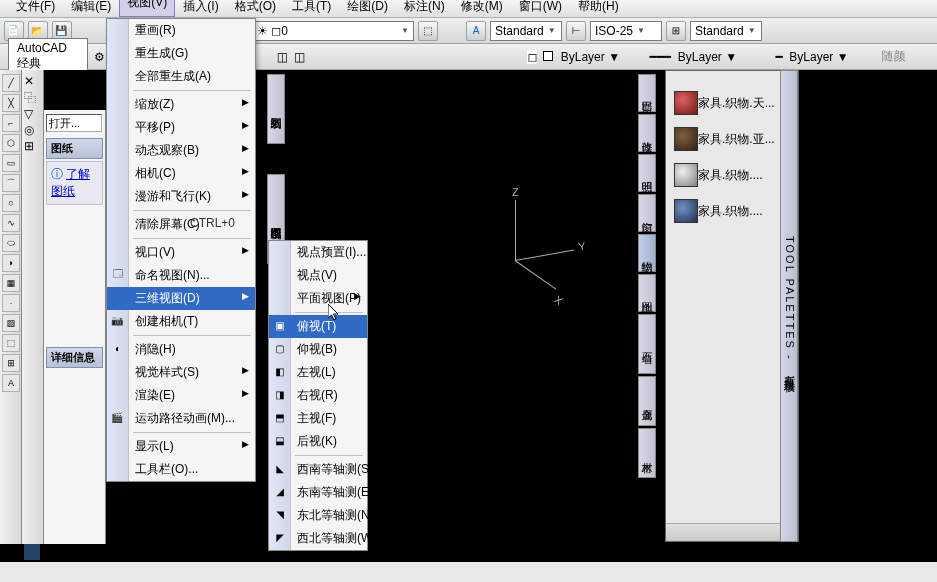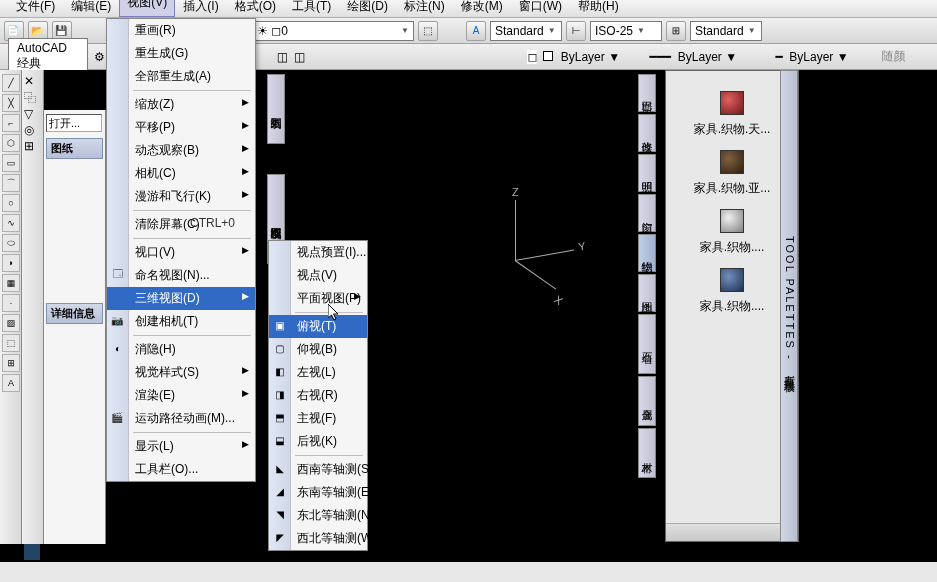--- a/index.html
+++ b/index.html
@@ -48,21 +48,21 @@
 .menu .mi.hl { background: #316ac5; color: white; }
 .menu1 { left: 106px; top: 18px; width: 150px; z-index: 10; }
 .menu2 { left: 268px; top: 240px; width: 100px; z-index: 11; }
 
 .vtab { position: absolute; width: 18px; background: linear-gradient(90deg,#d8d8e8,#c0c0d0); border: 1px solid #888; writing-mode: vertical-rl; text-align: center; padding: 6px 1px; font-size: 11px; }
 .vtab.left { left: 267px; }
 .vtab.r1 { left: 638px; }
 
 .palette { position: absolute; left: 665px; top: 70px; width: 134px; bottom: 40px; background: #e8e8e8; border: 1px solid #666; }
 .palette .close { position: absolute; right: 2px; top: 2px; width: 14px; height: 14px; background: #d0d0d0; border: 1px solid #888; font-size: 9px; display: flex; align-items: center; justify-content: center; }
-.palette .switem { display: flex; align-items: center; gap: 6px; padding: 6px 8px; flex-direction: column; }
+.palette .switem { display: flex; align-items: center; padding: 6px 8px; }
 .palette .sw { width: 24px; height: 24px; border: 1px solid #333; }
 .palette .footer { position: absolute; bottom: 0; left: 0; right: 0; height: 18px; background: linear-gradient(#e0e0e0,#c8c8c8); border-top: 1px solid #aaa; }
 
 .vtitle { position: absolute; left: 780px; top: 70px; width: 18px; bottom: 40px; background: linear-gradient(90deg,#d0d8e8,#b8c0d0); border: 1px solid #888; writing-mode: vertical-rl; display: flex; align-items: center; justify-content: center; font-size: 11px; letter-spacing: 2px; }
 
 .statusbar { position: absolute; bottom: 0; left: 0; right: 0; height: 18px; background: #000; }
 .statusbar .sicon { width: 16px; height: 16px; background: #224466; margin-left: 24px; display: inline-block; }
 
 .cursor-arrow { position: absolute; left: 328px; top: 304px; z-index: 50; pointer-events: none; }
 </style>
@@ -162,20 +162,24 @@
     <div class="tbtn">✕</div>
     <div class="tbtn">⿻</div>
     <div class="tbtn">▽</div>
     <div class="tbtn">◎</div>
     <div class="tbtn">⊞</div>
   </div>
 
   <div class="sidebar">
     <input class="open-input" value="打开..." style="">
     <div class="section-head">图纸</div>
+    <div class="section-body">
+      <span style="color:#0066cc">ⓘ</span>
+      <span class="link">了解图纸</span>
+    </div>
     <div style="height:140px"></div>
     <div class="section-head">详细信息</div>
   </div>
 
   <div class="canvas">
     <div class="dots"></div>
     <div class="axis">
       <div class="z"></div>
         <div class="y"></div>
         <div class="x"></div>

